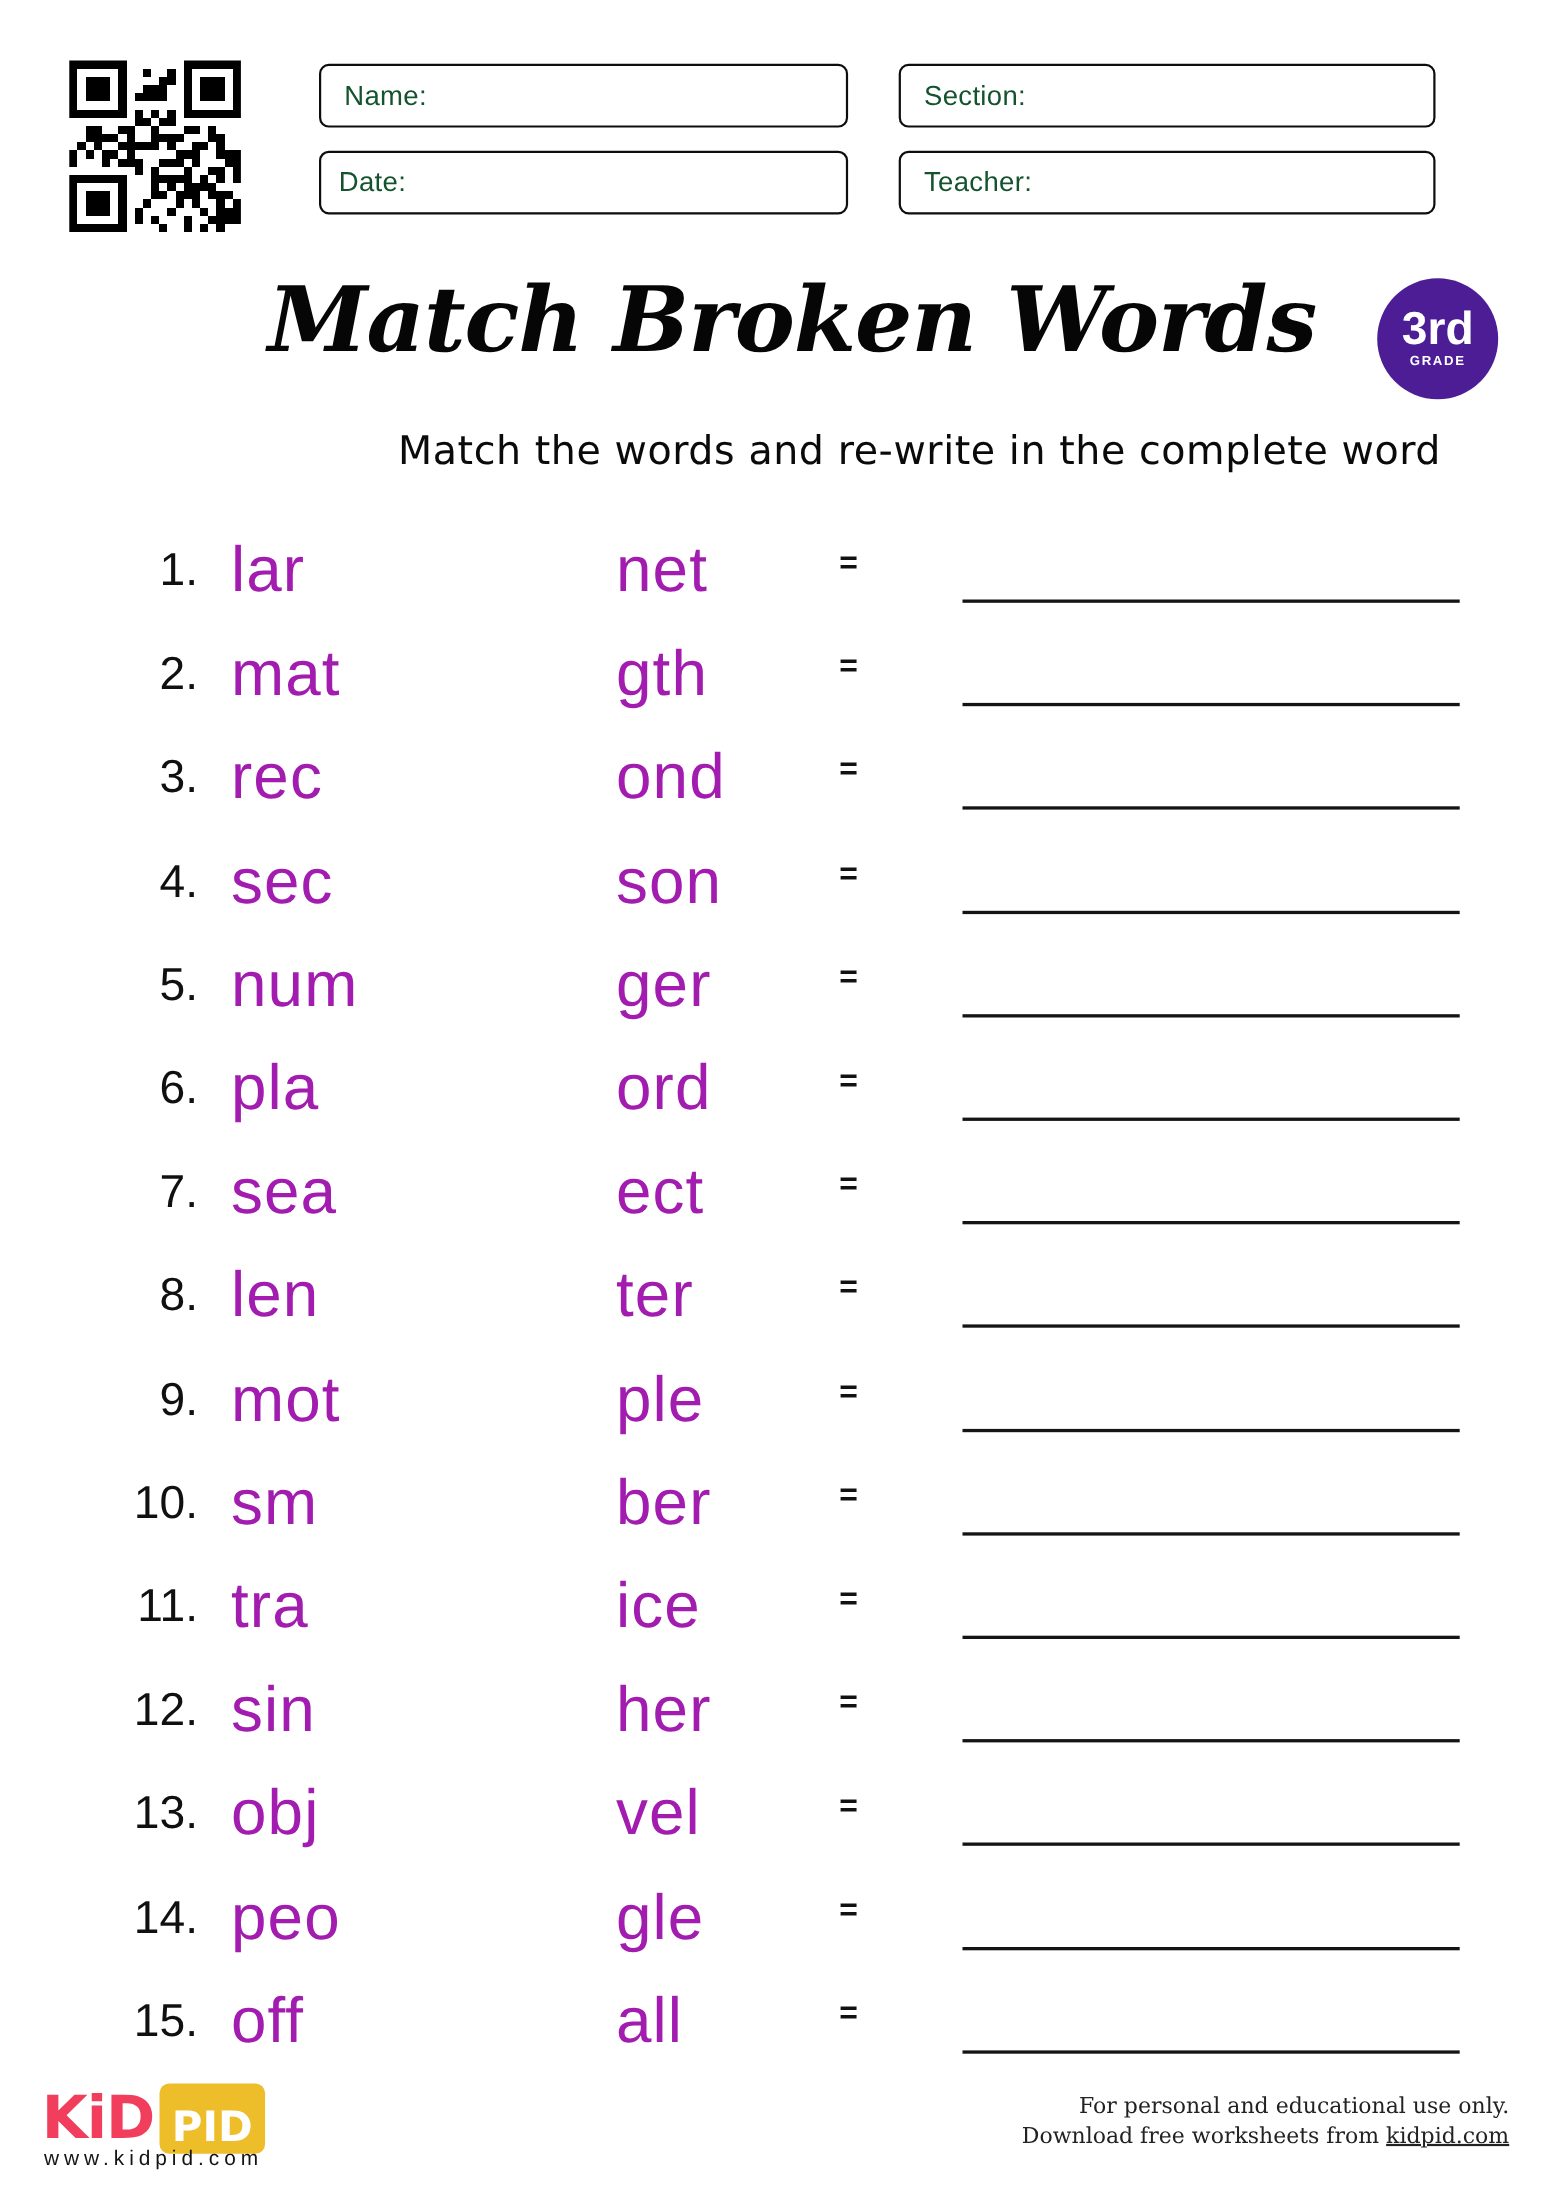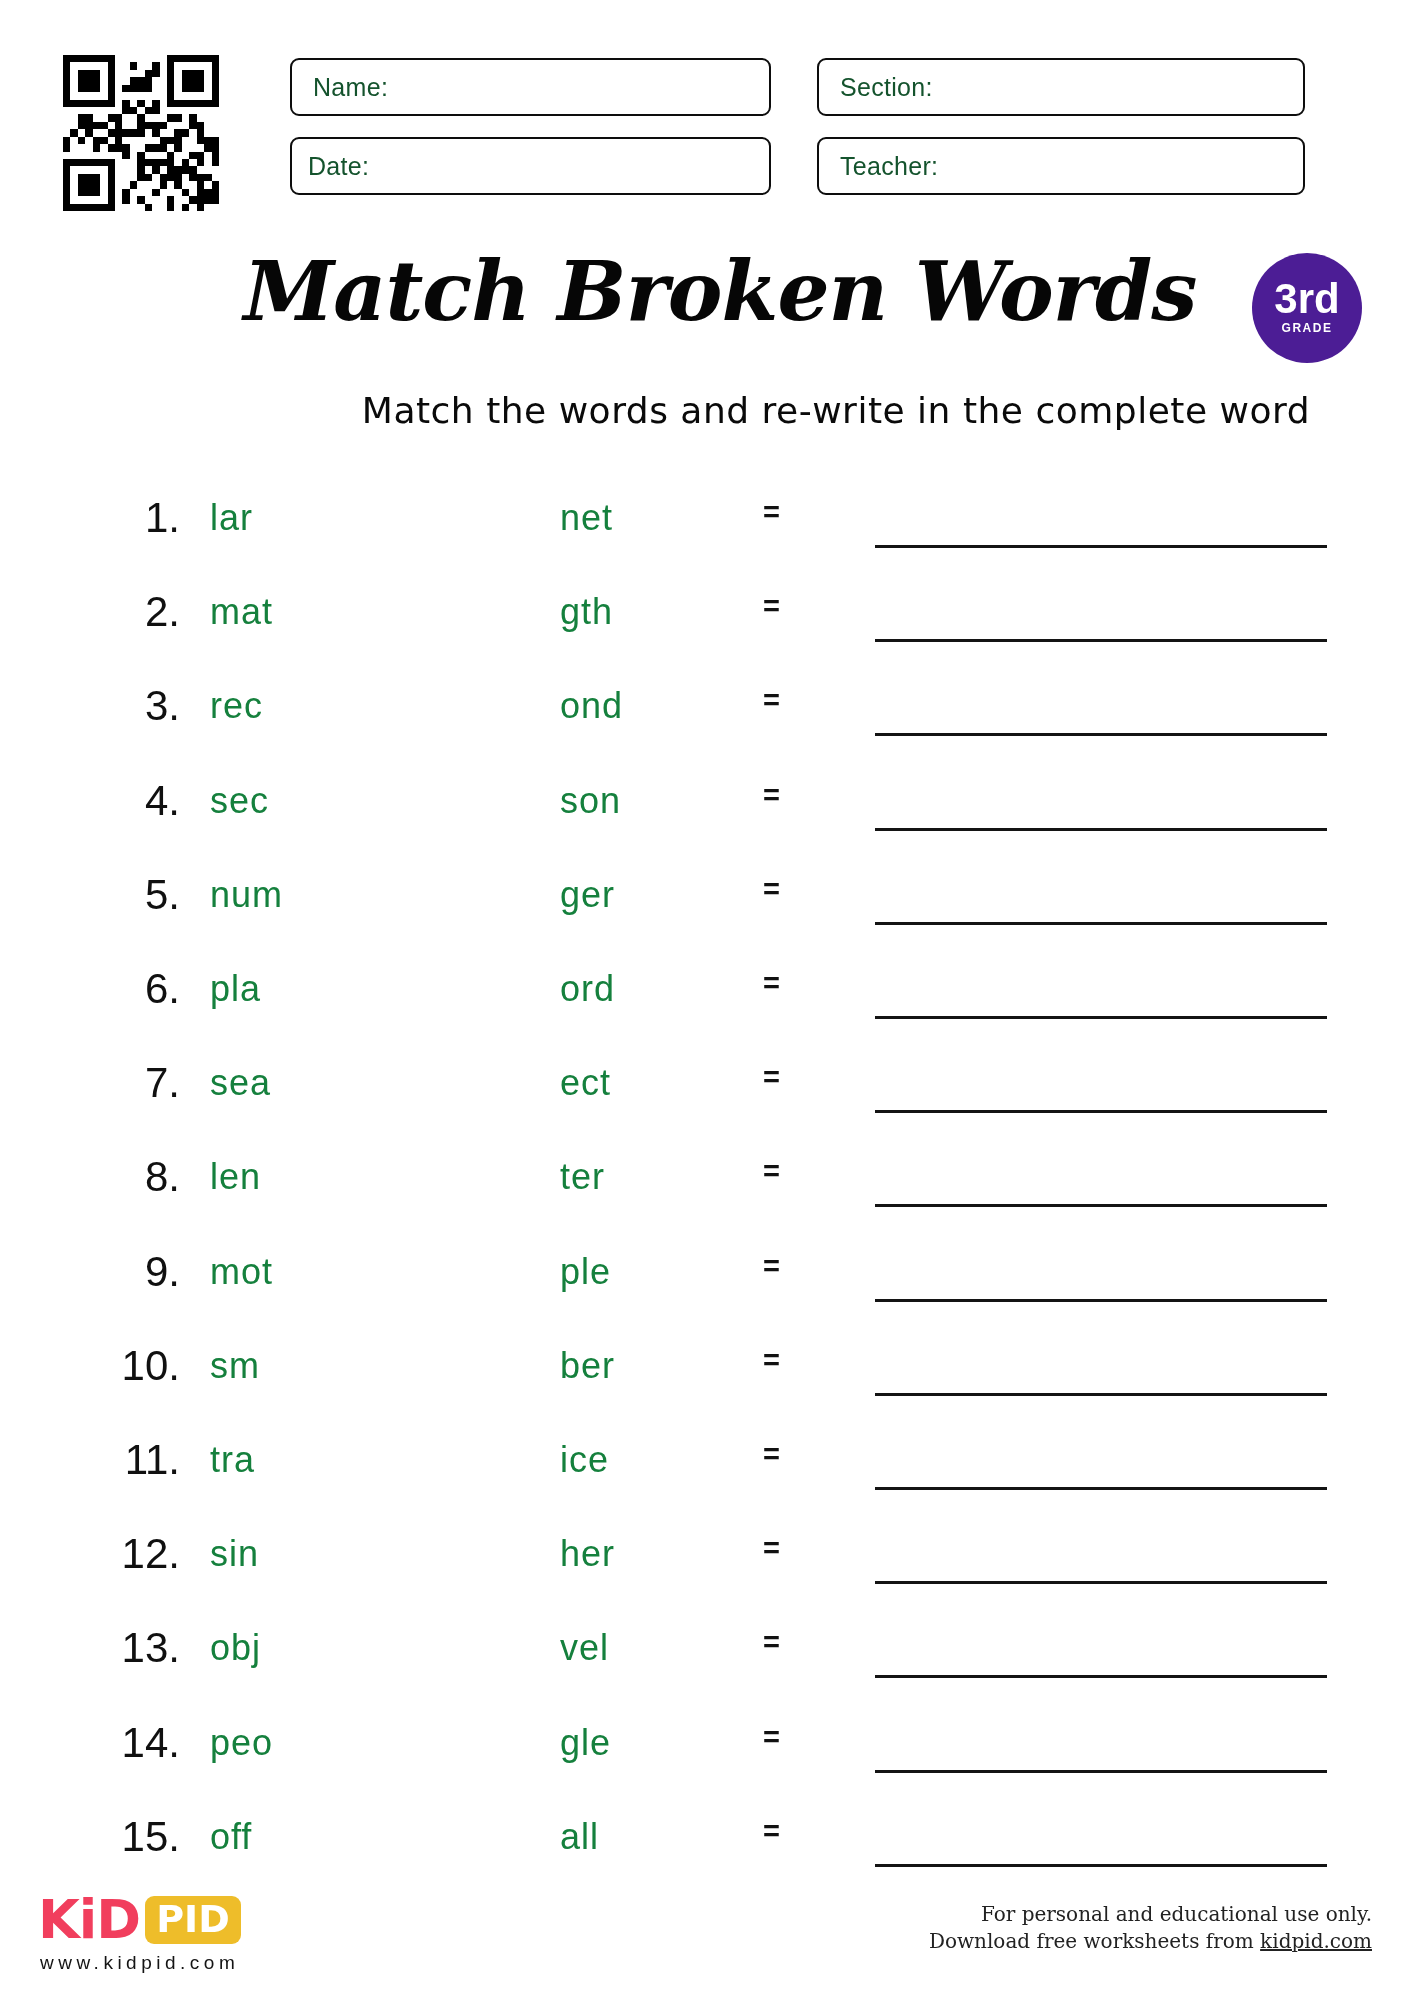--- a/index.html
+++ b/index.html
@@ -40,41 +40,41 @@
     letter-spacing:0.5px; white-space:nowrap;
   }
 
   
   .row { position:absolute; left:0; width:1414px; height:94px; }
   .row .num {
     position:absolute; left:60px; width:120px; text-align:right;
     top:50%; transform:translateY(-50%); font-size:42px; color:#101010;
   }
   .row .frag { position:absolute; top:50%; transform:translateY(-50%);
-    font-size:36px; letter-spacing:1px; color:#15803d; }
+    font-size:58px; letter-spacing:1px; color:#a21caf; }
   .row .frag.left  { left:210px; }
   .row .frag.right { left:560px; }
   .row .eq {
     position:absolute; left:763px; top:44%; transform:translateY(-50%);
     font-size:29px; font-weight:bold; color:#111;
   }
   .row .blank {
     position:absolute; left:875px; width:452px; top:74px; height:0;
     border-bottom:3px solid #141414;
   }
 
   
   .logo { position:absolute; left:38px; top:1894px; display:flex; align-items:center; }
   .logo-kid {
     font-family:"DejaVu Sans", sans-serif; font-weight:bold; font-size:54px;
     letter-spacing:-1px; line-height:52px; color:#f13e5d;
   }
   .logo-pid {
     font-family:"DejaVu Sans", sans-serif; font-weight:bold; font-size:38px;
-    color:#ffffff; background:#eebd2a; border-radius:9px; padding:1px 11px 3px;
+    color:#ffffff; background:#eebd2a; border-radius:9px; padding:17px 11px 3px;
     margin-left:5px; line-height:44px;
   }
   .website {
     position:absolute; left:40px; top:1952px; font-size:19px; letter-spacing:4.5px;
     color:#141414;
   }
   .usage-note {
     position:absolute; right:42px; top:1901px; text-align:right;
     font-family:"DejaVu Serif", serif; font-size:20px; line-height:27px; color:#222;
   }

